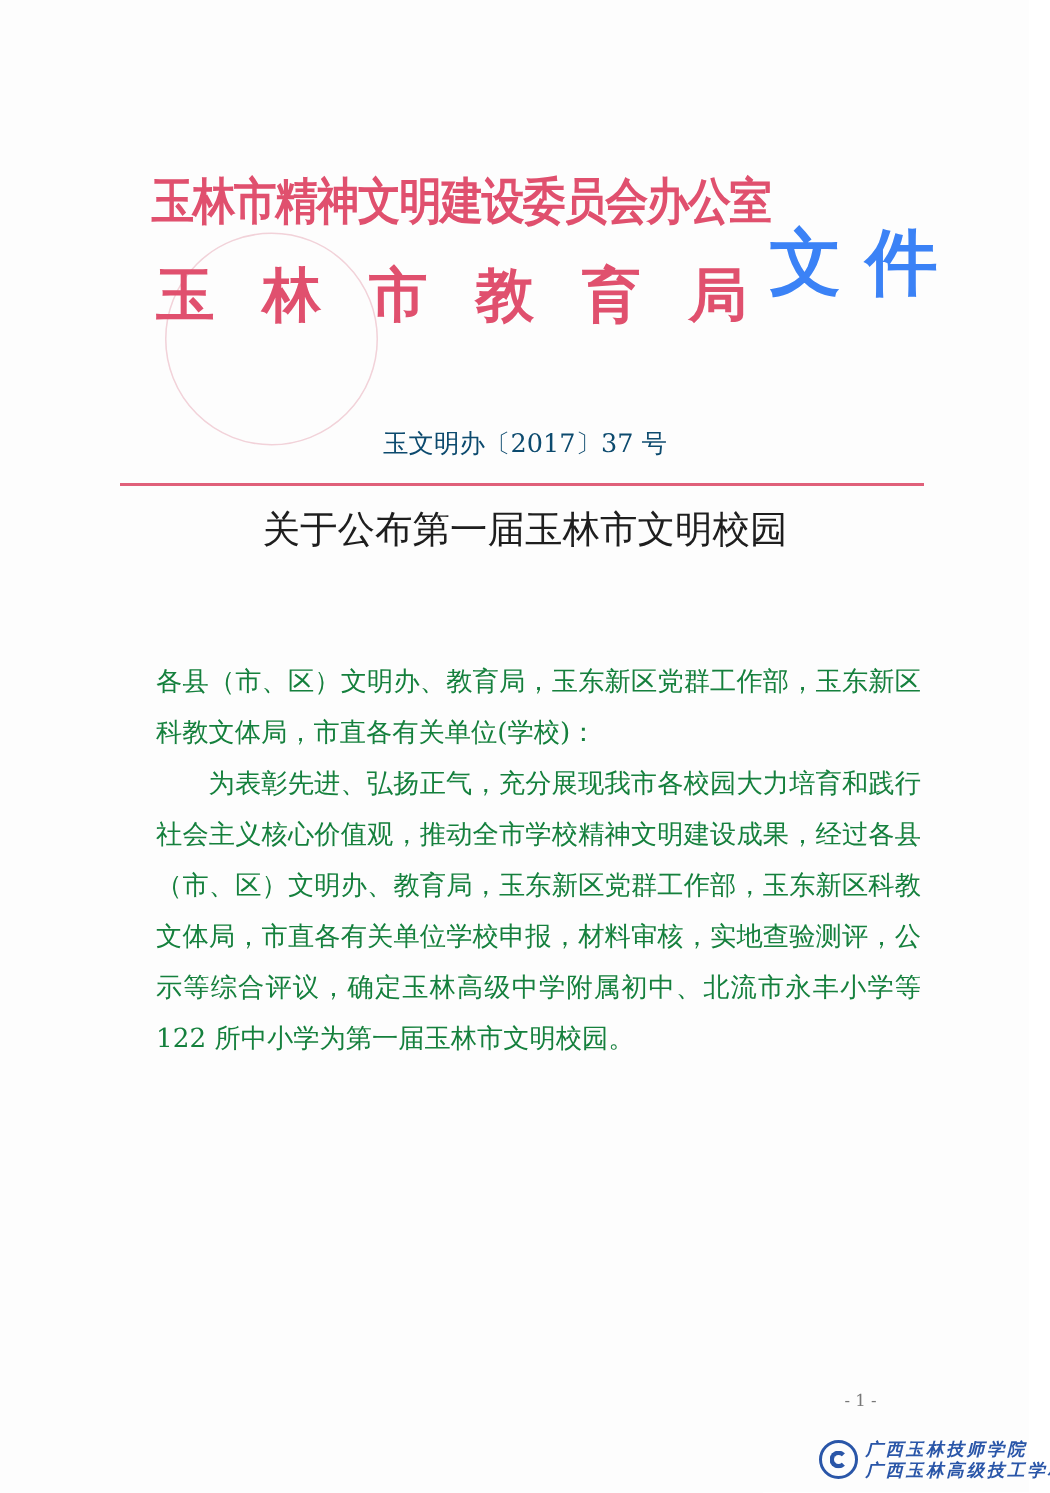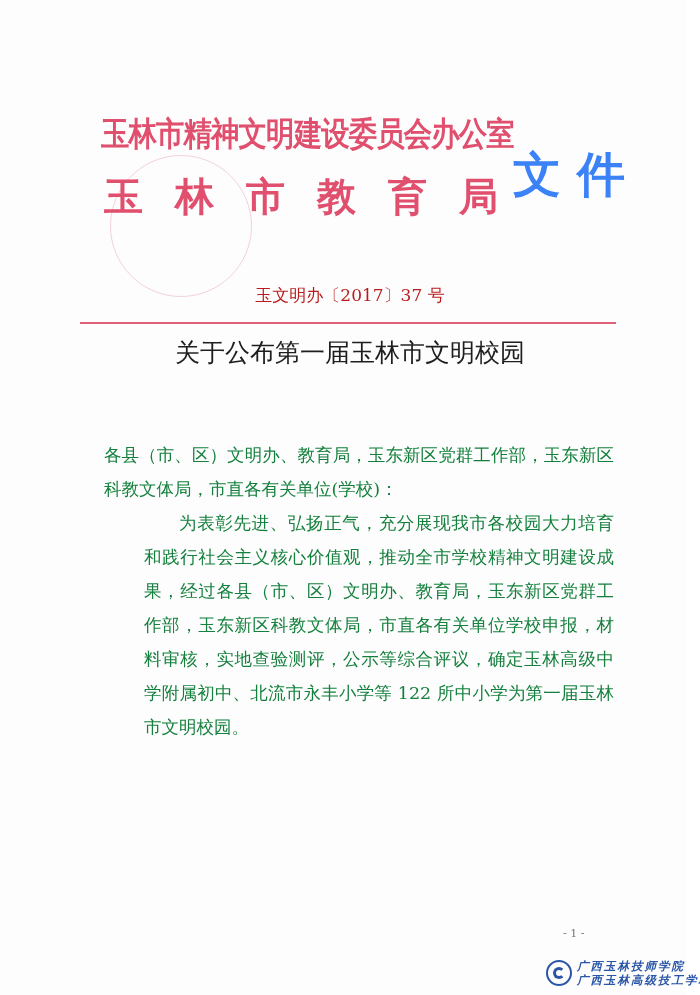--- a/index.html
+++ b/index.html
@@ -11,29 +11,29 @@
   .org1 { position:absolute; left:101px; top:112px; font-size:33px; font-weight:bold;
           color:#e0506e; letter-spacing:-1px; white-space:nowrap;
           font-family:"DejaVu Sans","Liberation Sans",sans-serif; transform:scaleX(0.86); transform-origin:left; }
   .org2 { position:absolute; left:104px; top:170px; font-size:39px; font-weight:bold;
           color:#e0506e; letter-spacing:32px; white-space:nowrap;
           font-family:"DejaVu Sans","Liberation Sans",sans-serif; }
   .wenjian { position:absolute; left:513px; top:143px; font-size:48px; font-weight:bold;
              color:#3b82f6; letter-spacing:16px; white-space:nowrap;
              font-family:"DejaVu Sans","Liberation Sans",sans-serif; }
   .docno { position:absolute; left:0; width:700px; top:284px; text-align:center;
-           font-size:17px; color:#b91c1c; }
+           font-size:17px; color:#0c4a6e; }
   .redline { position:absolute; left:80px; width:536px; top:322px; height:2px; background:#e0607a; }
   .title { position:absolute; left:0; width:700px; top:336px; text-align:center;
            font-size:25px; font-weight:normal; line-height:34px; color:#1e1e1e; }
   .body { position:absolute; left:104px; width:510px; top:438px; font-size:17.5px;
           line-height:34px; color:#15803d; text-align:justify; }
   .body p { margin:0; }
   .body p.indent { text-indent:2em; }
-  .body p + p { margin-top:0;margin-left:40px; }
+  .body p + p { margin-top:0; }
   .pagenum { position:absolute; left:563px; top:927px; font-size:11px; color:#777; }
   .footer-logo { position:absolute; left:546px; top:959px; display:flex; align-items:center; }
   .logo-circle { width:26px; height:26px; border-radius:50%; border:2px solid #2a56a8;
                  box-sizing:border-box; position:relative; display:flex; align-items:center; justify-content:center; }
   .logo-circle::after { content:""; width:12px; height:12px; border-radius:50%;
                         border:3px solid #2a56a8; border-right-color:transparent; box-sizing:border-box; }
   .logo-text { margin-left:5px; font-size:11.5px; line-height:14px; color:#2a56a8; font-weight:bold;
                font-style:italic; letter-spacing:2px; white-space:nowrap; }
 </style>
 </head>

